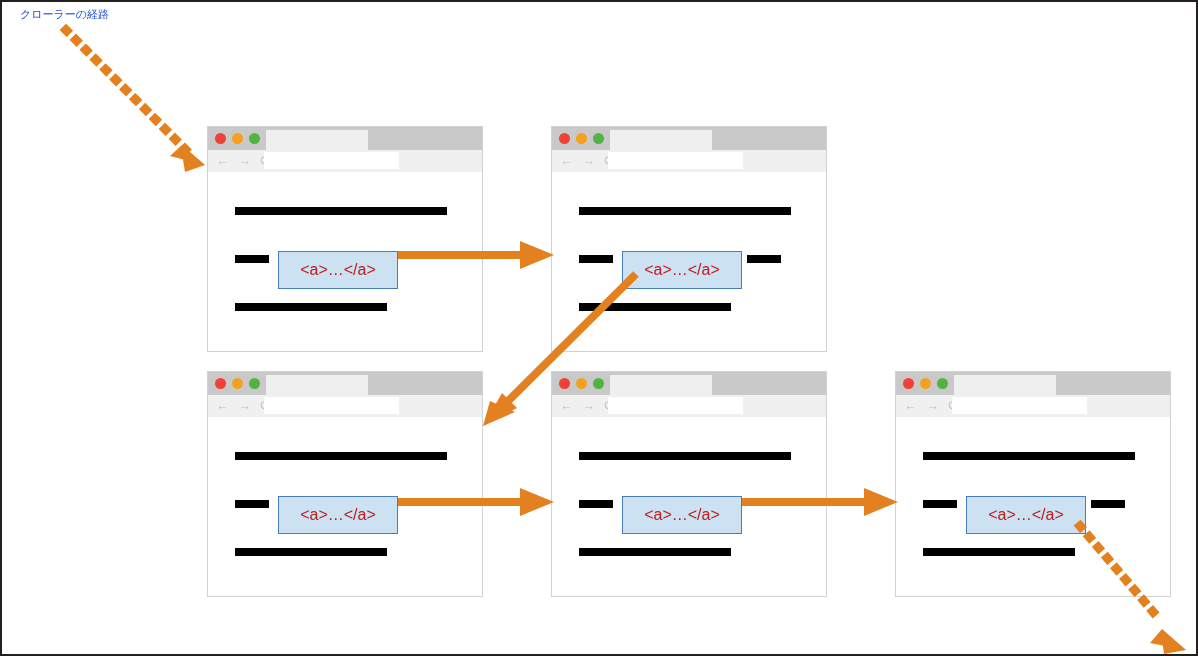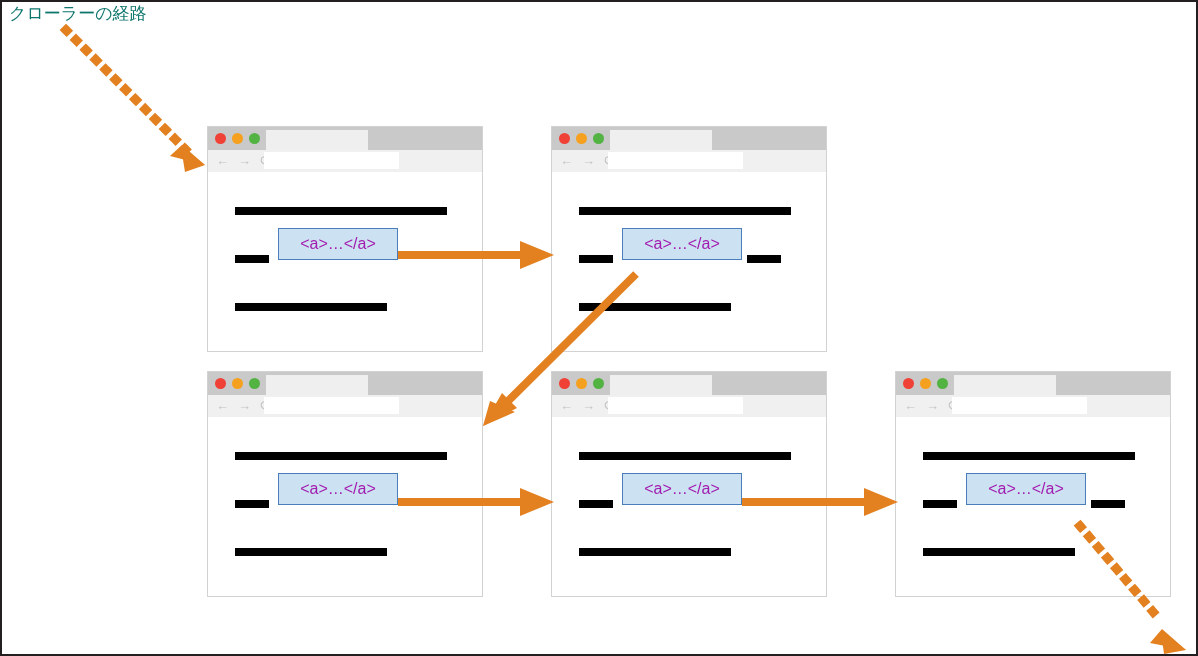--- a/index.html
+++ b/index.html
@@ -14,25 +14,25 @@
     position: relative;
     width: 1198px;
     height: 656px;
     background: #ffffff;
     box-sizing: border-box;
     border: 2px solid #231f20;
     overflow: hidden;
   }
   #title {
     position: absolute;
-    left: 7px;
+    left: 18px;
     top: 1px;
-    font-size: 17px;
+    font-size: 11px;
     line-height: 22px;
-    color: #0f766e;
+    color: #1d4ed8;
     white-space: nowrap;
     letter-spacing: 0px;
   }
   
   .win {
     position: absolute;
     width: 276px;
     height: 226px;
     background: #ffffff;
     border: 1px solid #d2d2d2;
@@ -103,31 +103,31 @@
     height: 8px;
   }
   .bar-top    { left: 27px; top: 35px;  width: 212px; }
   .bar-left   { left: 27px; top: 83px;  width: 34px;  }
   .bar-right  { left: 195px; top: 83px; width: 34px;  }
   .bar-bottom { left: 27px; top: 131px; width: 152px; }
 
   .atag {
     position: absolute;
     left: 70px;
-    top: 56px;
+    top: 79px;
     width: 120px;
-    height: 32px;
+    height: 38px;
     background: #cce1f2;
     border: 1px solid #4a7ebb;
     box-sizing: border-box;
     display: flex;
     align-items: center;
     justify-content: center;
     font-size: 16px;
-    color: #a21caf;
+    color: #b91c1c;
     letter-spacing: 0px;
   }
 
   
   #overlay {
     position: absolute;
     left: 0; top: 0;
     width: 1198px;
     height: 656px;
     pointer-events: none;

